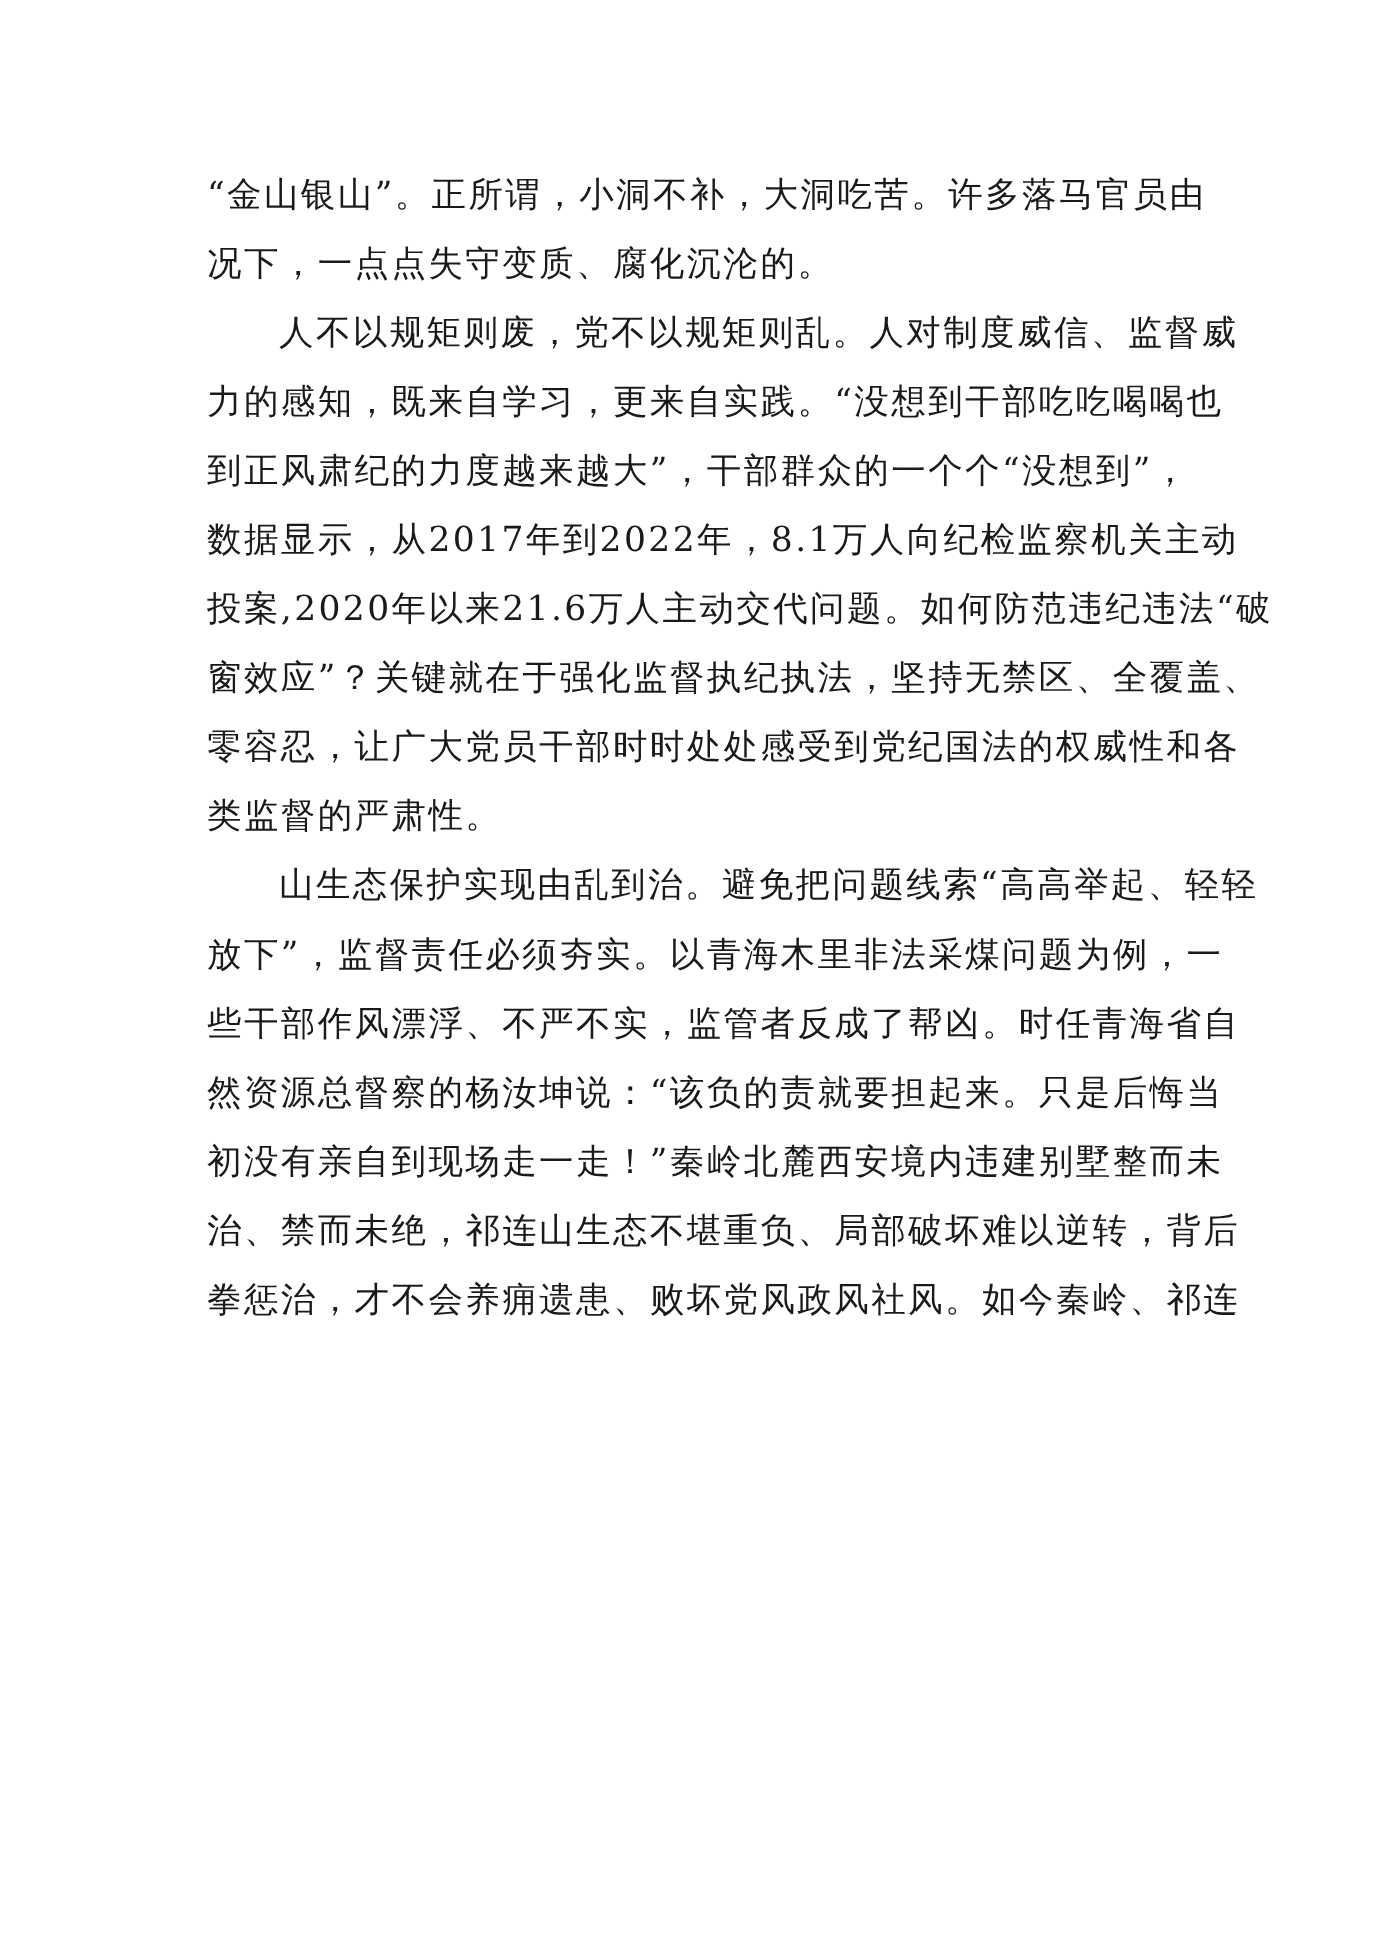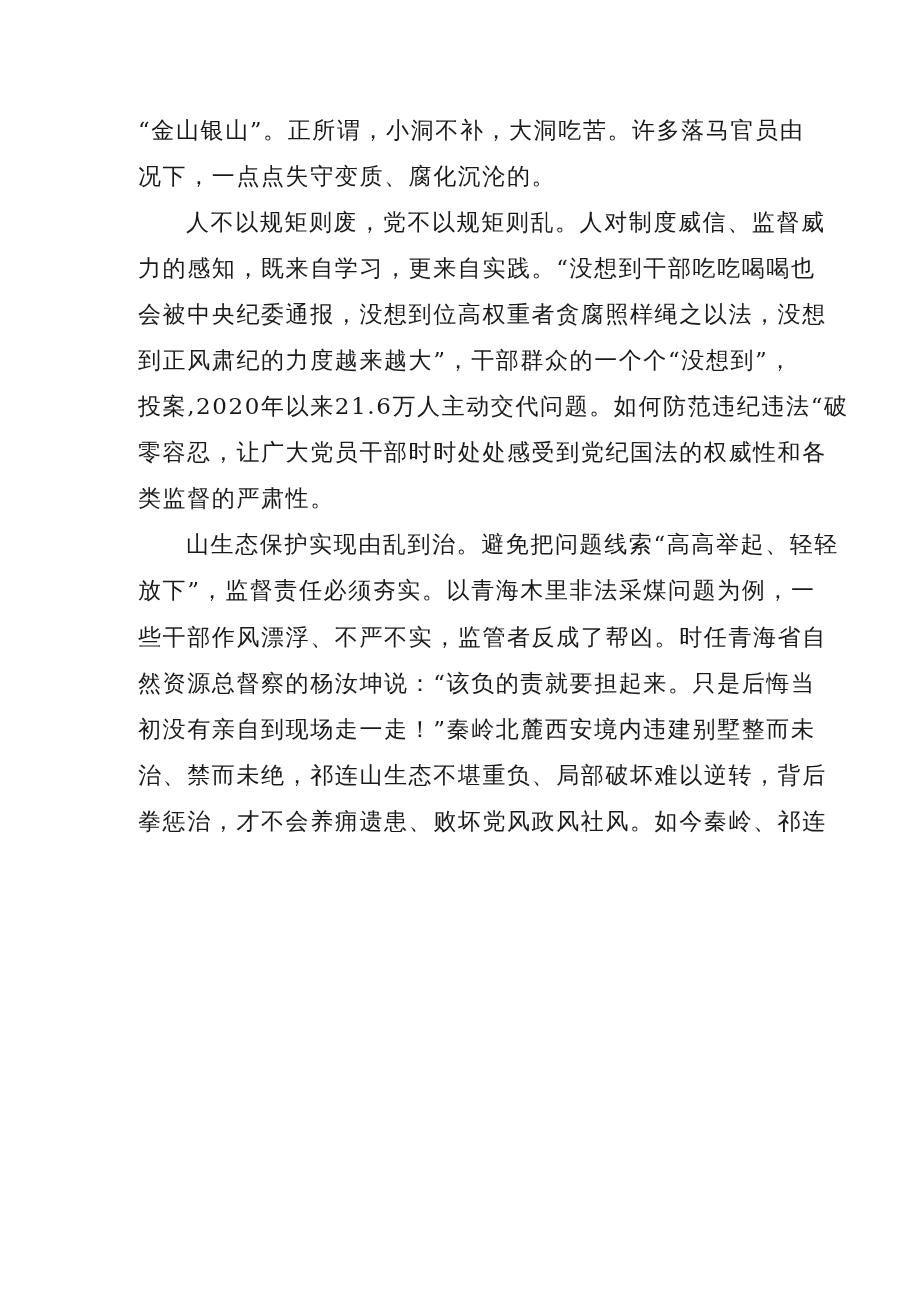--- a/index.html
+++ b/index.html
@@ -47,23 +47,24 @@
   <div class="text-block">
 
     <div>
       <div class="line">“金山银山”。正所谓，小洞不补，大洞吃苦。许多落马官员由</div>
       <div class="line">况下，一点点失守变质、腐化沉沦的。</div>
     </div>
 
     <div>
       <div class="line indent">人不以规矩则废，党不以规矩则乱。人对制度威信、监督威</div>
       <div class="line">力的感知，既来自学习，更来自实践。“没想到干部吃吃喝喝也</div>
-      <div class="line">会被中央纪委通报，没想到位高权重者贪腐照样绳之以法，没想</div>
       <div class="line">到正风肃纪的力度越来越大”，干部群众的一个个“没想到”，</div>
+      <div class="line">数据显示，从2017年到2022年，8.1万人向纪检监察机关主动</div>
       <div class="line">投案,2020年以来21.6万人主动交代问题。如何防范违纪违法“破</div>
+      <div class="line">窗效应”？关键就在于强化监督执纪执法，坚持无禁区、全覆盖、</div>
       <div class="line">零容忍，让广大党员干部时时处处感受到党纪国法的权威性和各</div>
       <div class="line">类监督的严肃性。</div>
     </div>
 
     <div>
       <div class="line indent">山生态保护实现由乱到治。避免把问题线索“高高举起、轻轻</div>
       <div class="line">放下”，监督责任必须夯实。以青海木里非法采煤问题为例，一</div>
       <div class="line">些干部作风漂浮、不严不实，监管者反成了帮凶。时任青海省自</div>
       <div class="line">然资源总督察的杨汝坤说：“该负的责就要担起来。只是后悔当</div>
       <div class="line">初没有亲自到现场走一走！”秦岭北麓西安境内违建别墅整而未</div>

